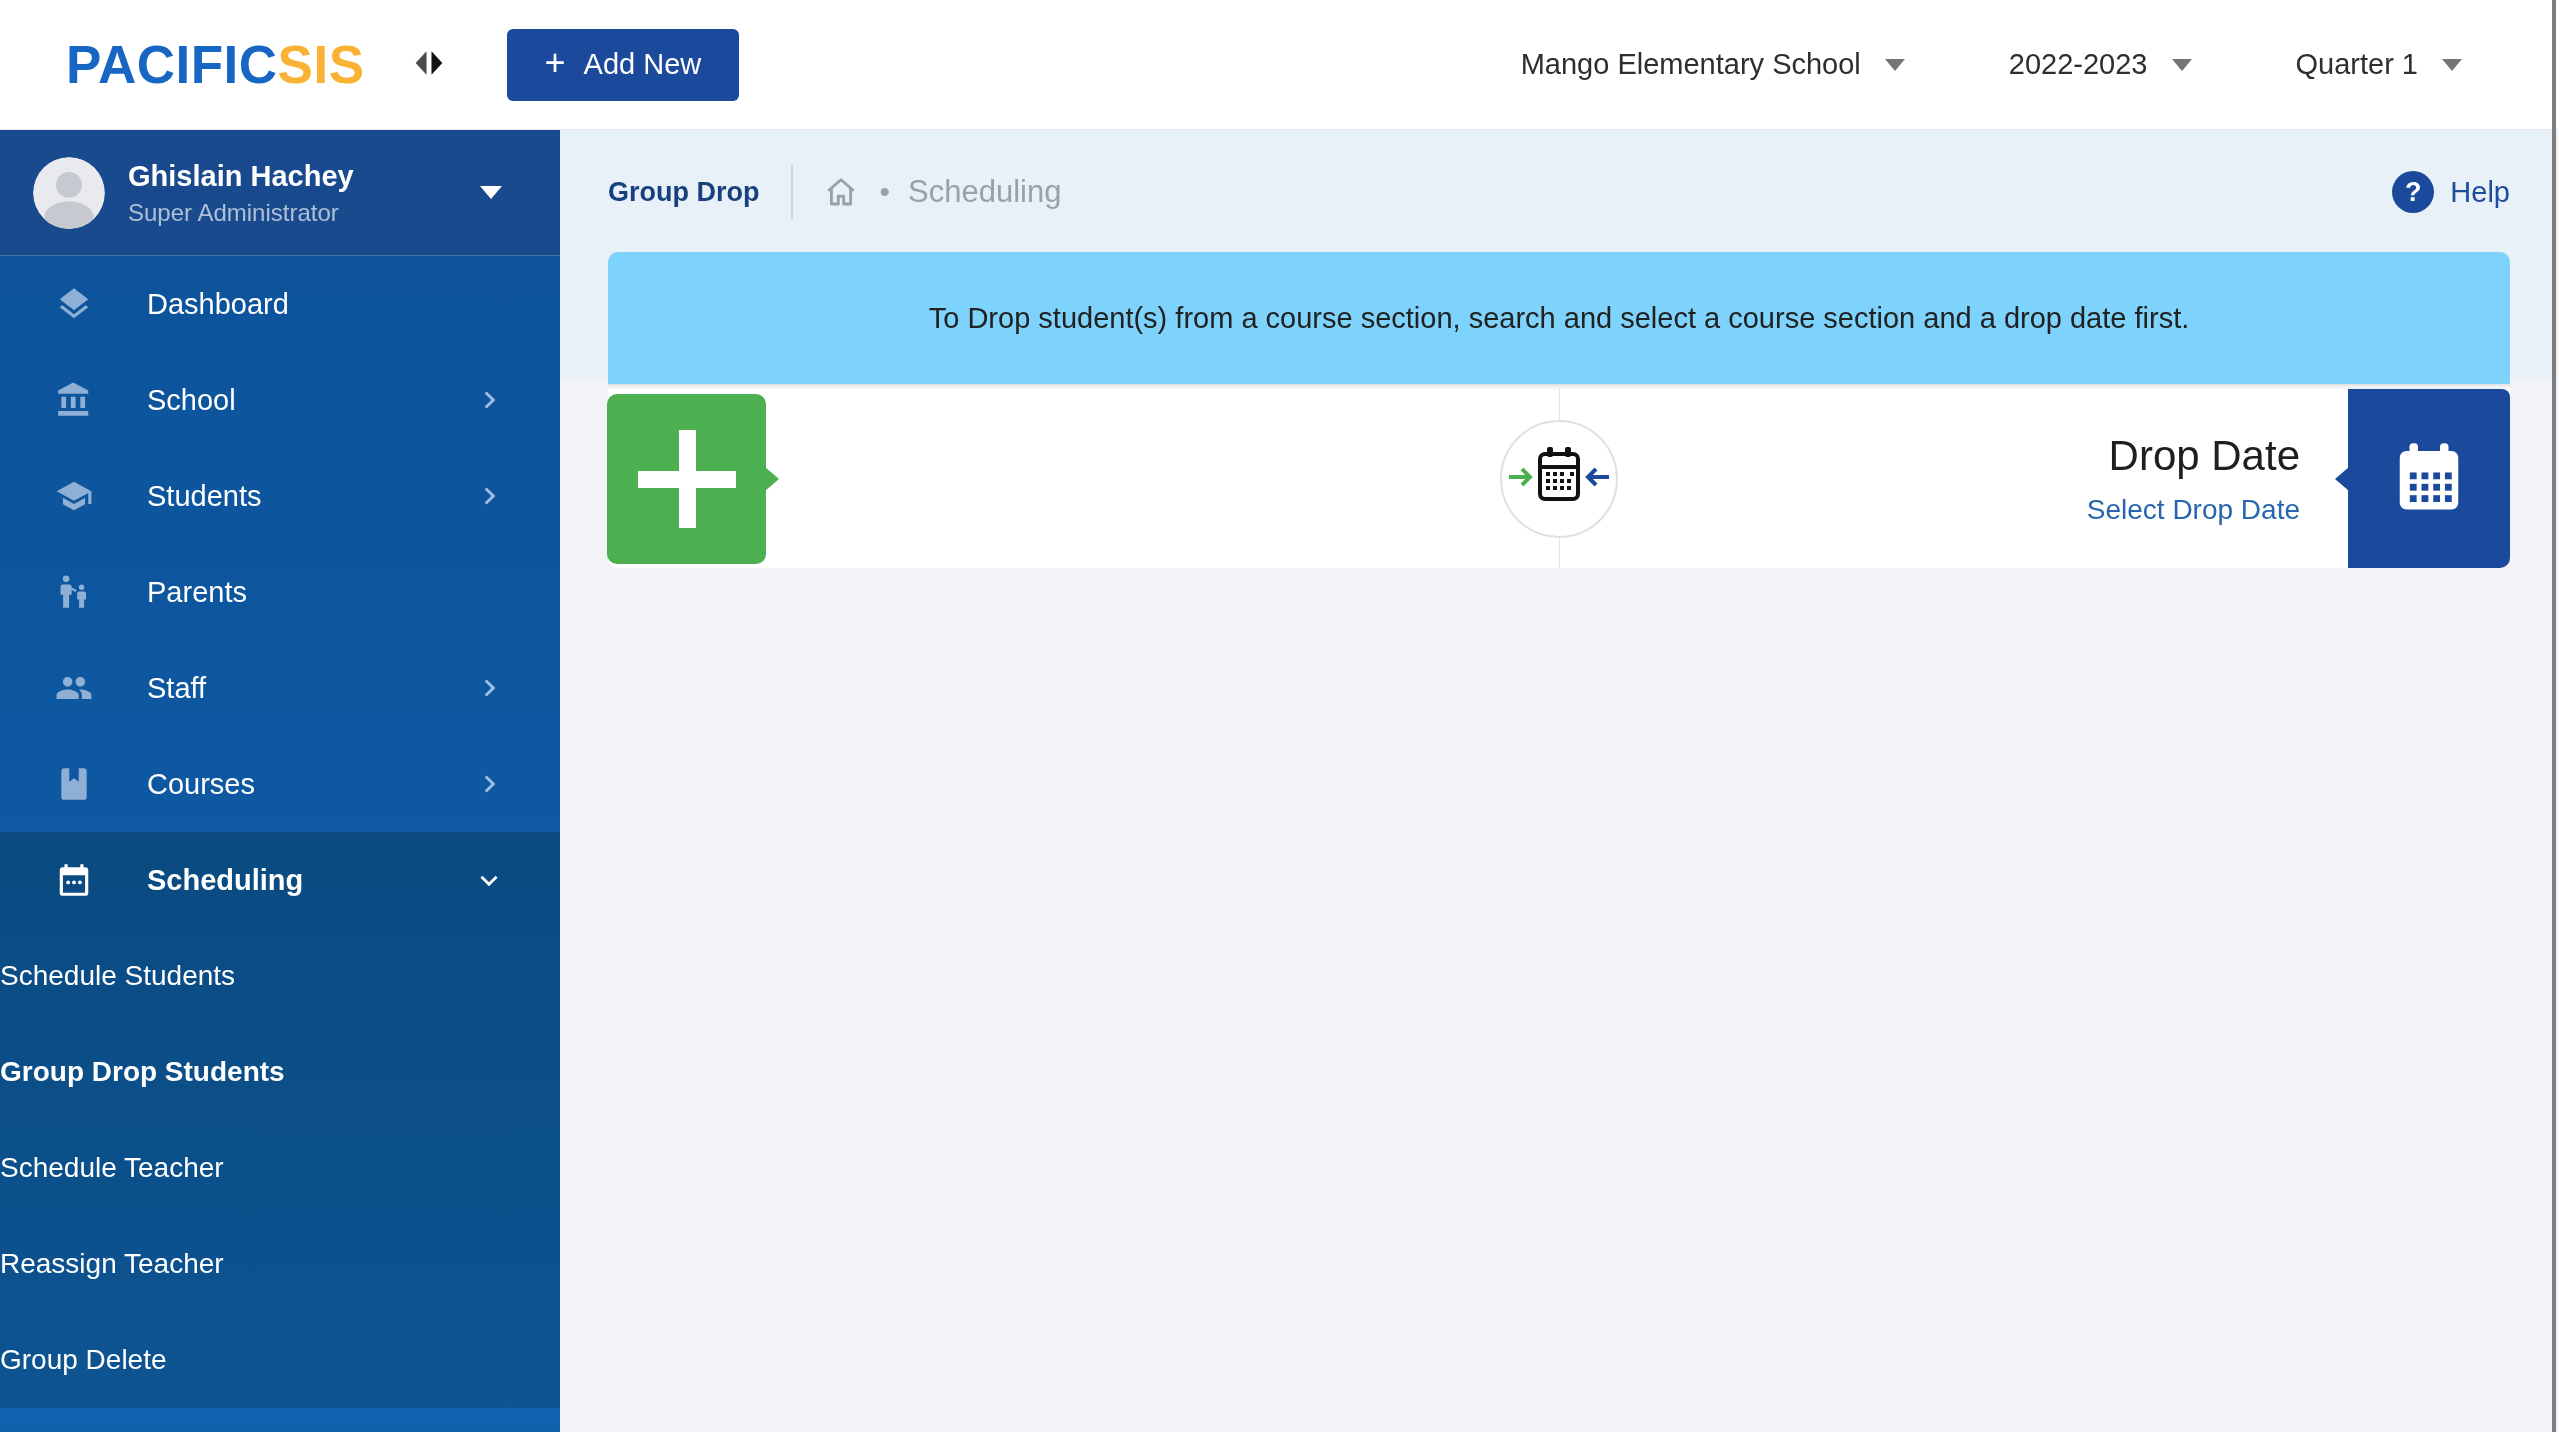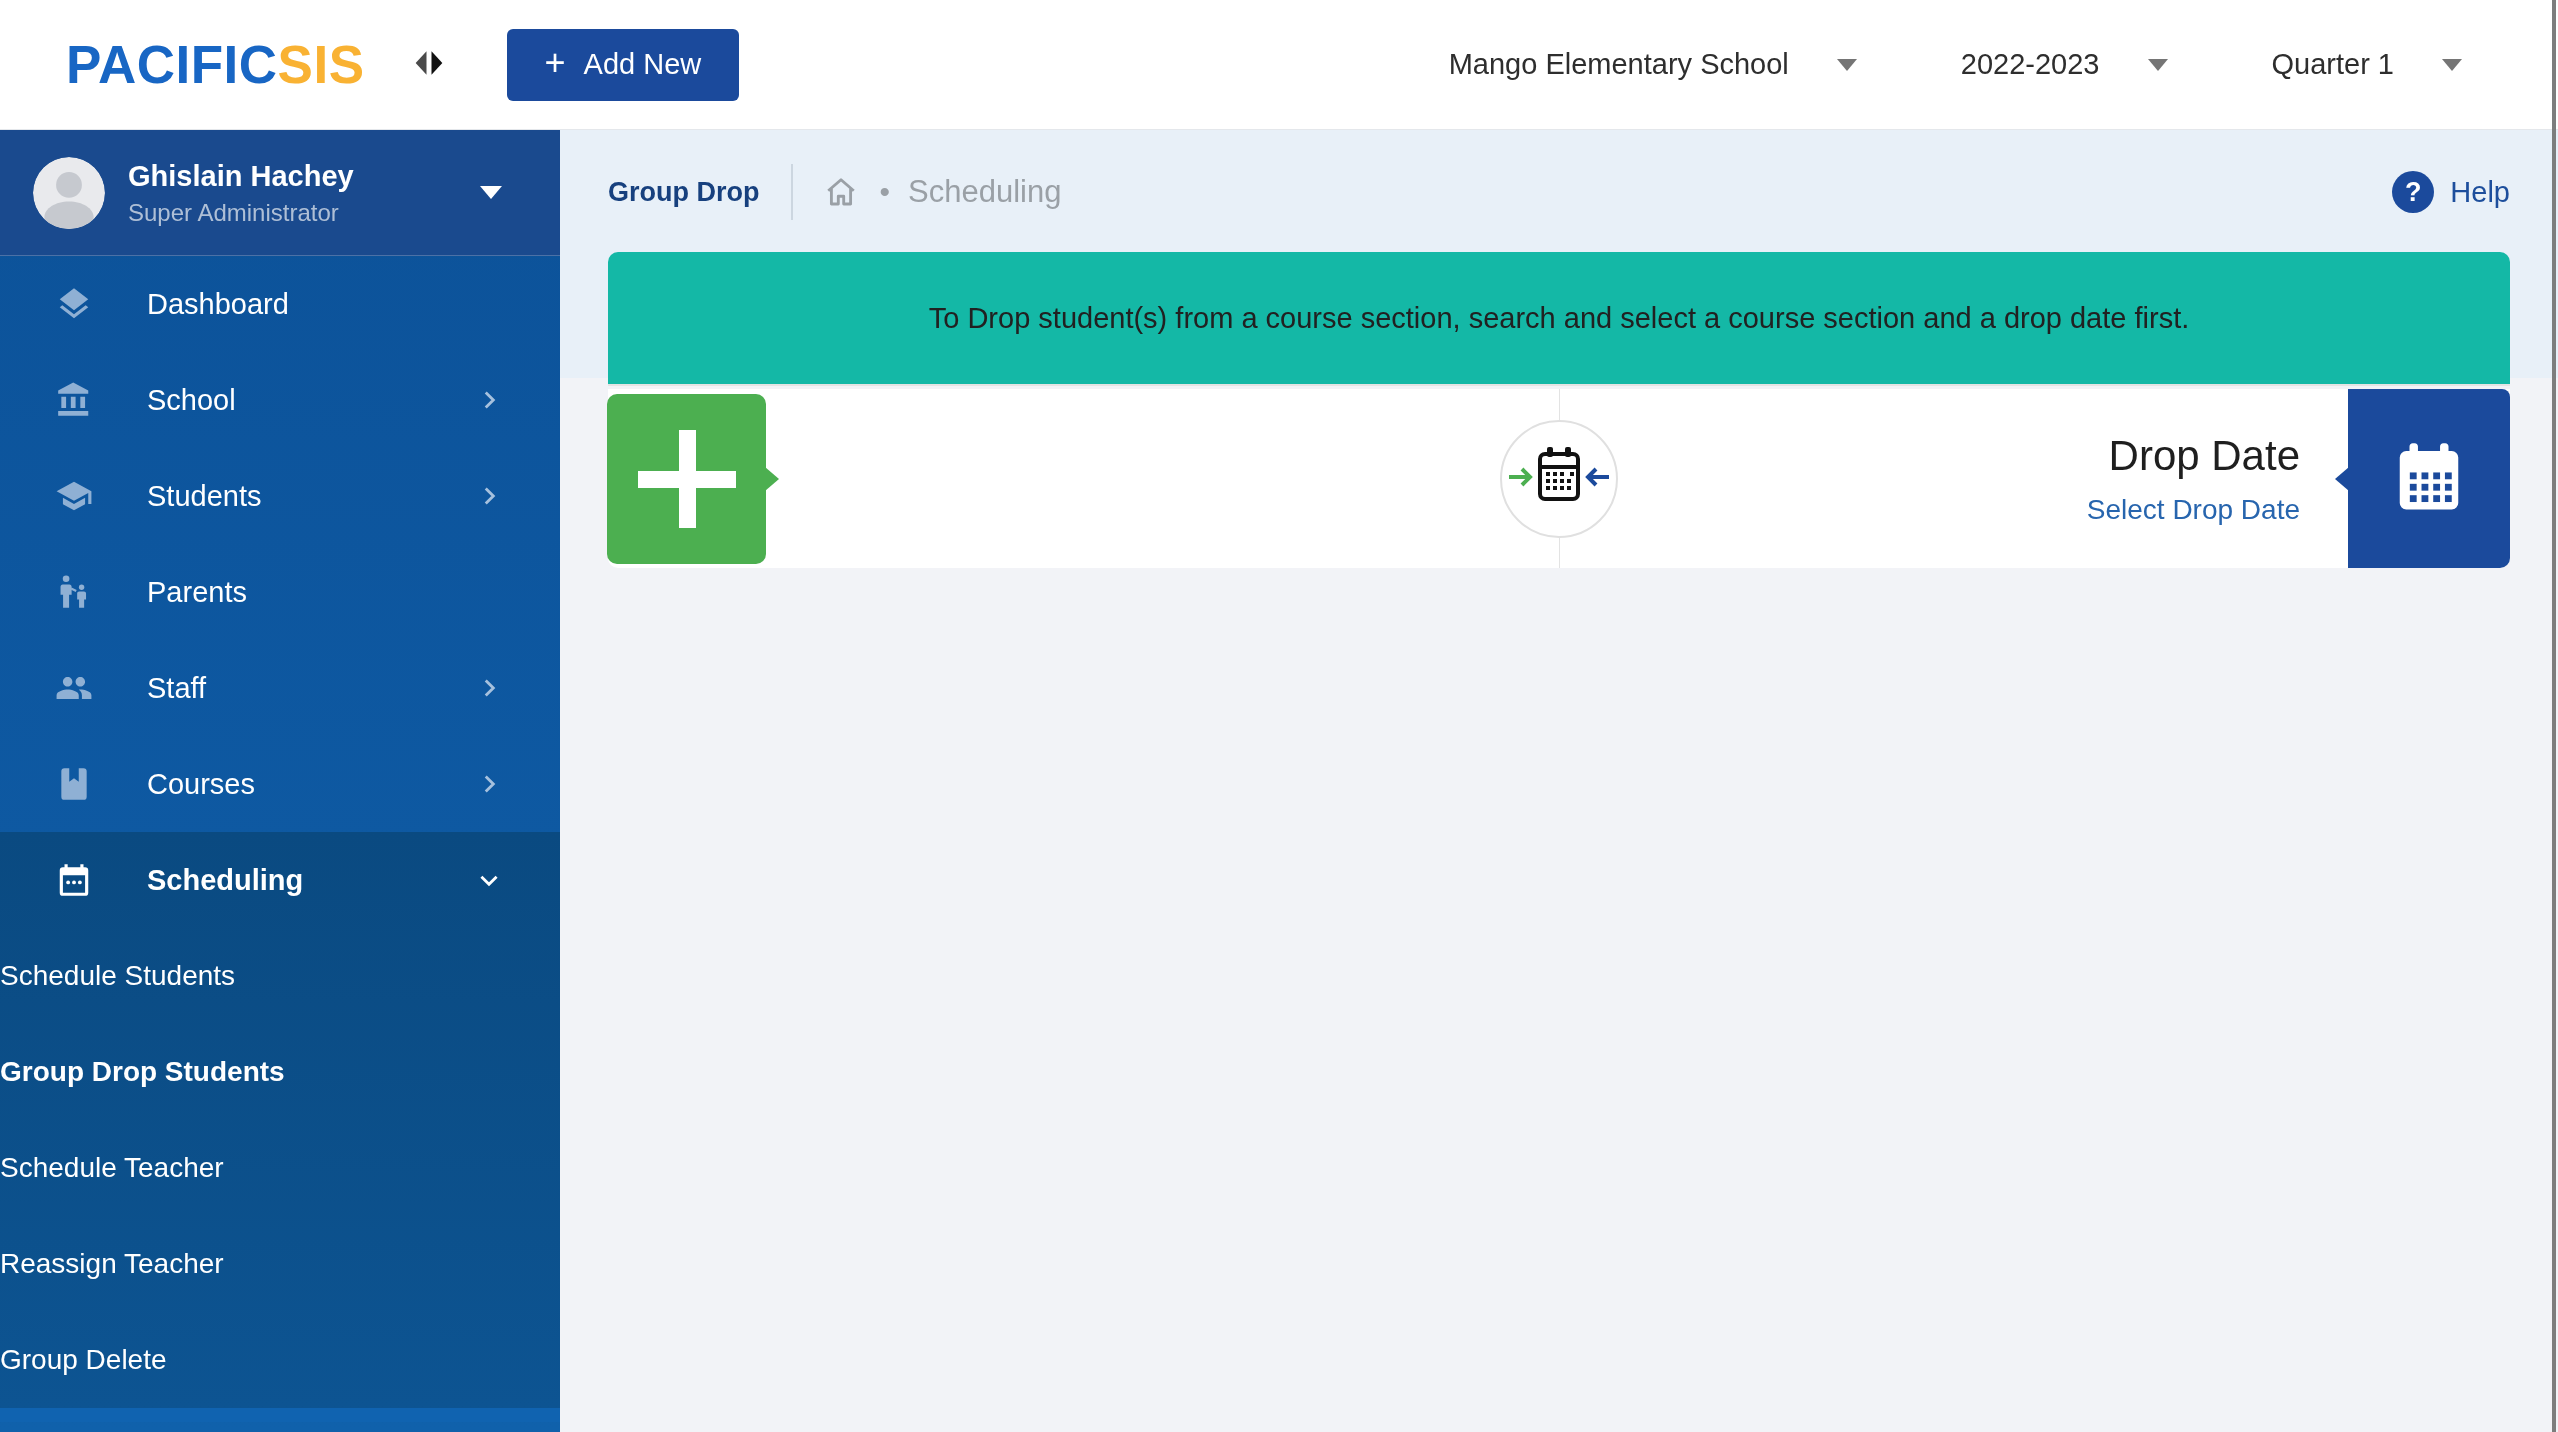--- a/index.html
+++ b/index.html
@@ -22,21 +22,21 @@
   .logo .p1 { color:#1866c4; }
   .logo .p2 { color:#f9b233; }
   .collapse-btn { margin-left:42px; width:44px; height:44px; display:flex; align-items:center; justify-content:center; cursor:pointer; }
   .addnew-btn {
     margin-left:56px; background:#1b4a9c; color:#fff; border:none; border-radius:6px;
     height:72px; padding:0 38px; font-size:29px; font-family:inherit;
     display:flex; align-items:center; gap:18px; cursor:pointer;
   }
   .addnew-btn .plus-glyph { font-size:36px; font-weight:300; line-height:1; margin-top:-3px; }
   .topbar-right { margin-left:auto; display:flex; align-items:center; gap:104px; padding-right:96px; }
-  .dropdown { display:flex; align-items:center; gap:48px; cursor:pointer;text-align:center; }
+  .dropdown { display:flex; align-items:center; gap:24px; cursor:pointer;text-align:center; }
   .dropdown .dd-label { font-size:29px; color:#2e2e2e; }
   .caret-down { width:0; height:0; border-left:10px solid transparent; border-right:10px solid transparent; border-top:12px solid #757575; }
 
   
   .sidebar {
     position:absolute; top:130px; left:0; width:560px; height:1302px;
     background:linear-gradient(180deg,#0c5299 0%, #0e59a2 55%, #1061ab 100%);
     z-index:20; overflow:hidden;
   }
   .profile {
@@ -82,21 +82,21 @@
   .crumb-section { font-size:31px; color:#9aa0a6; }
   .help-wrap { margin-left:auto; display:flex; align-items:center; gap:16px; cursor:pointer; }
   .help-circle {
     width:42px; height:42px; border-radius:50%; background:#1b4a9c; color:#fff;
     font-size:27px; font-weight:700; display:flex; align-items:center; justify-content:center;
   }
   .help-label { font-size:29px; color:#1d4e9c; }
 
   .msg-card {
     position:absolute; top:122px; left:48px; width:1902px; height:134px;
-    background:#14b8a6; border-radius:10px 10px 0 0; border-bottom:2px solid #e4e4e4;
+    background:#7dd3fc; border-radius:10px 10px 0 0; border-bottom:2px solid #e4e4e4;
     display:flex; align-items:center; justify-content:center;
   }
   .msg-text { font-size:29px; color:#212121; }
 
   .drop-row {
     position:absolute; top:259px; left:48px; width:1902px; height:179px;
     background:#ffffff; border-radius:0 0 10px 10px;
   }
   .row-center-divider { position:absolute; left:50%; top:0; bottom:0; width:1px; background:#e3e3e3; }
 

